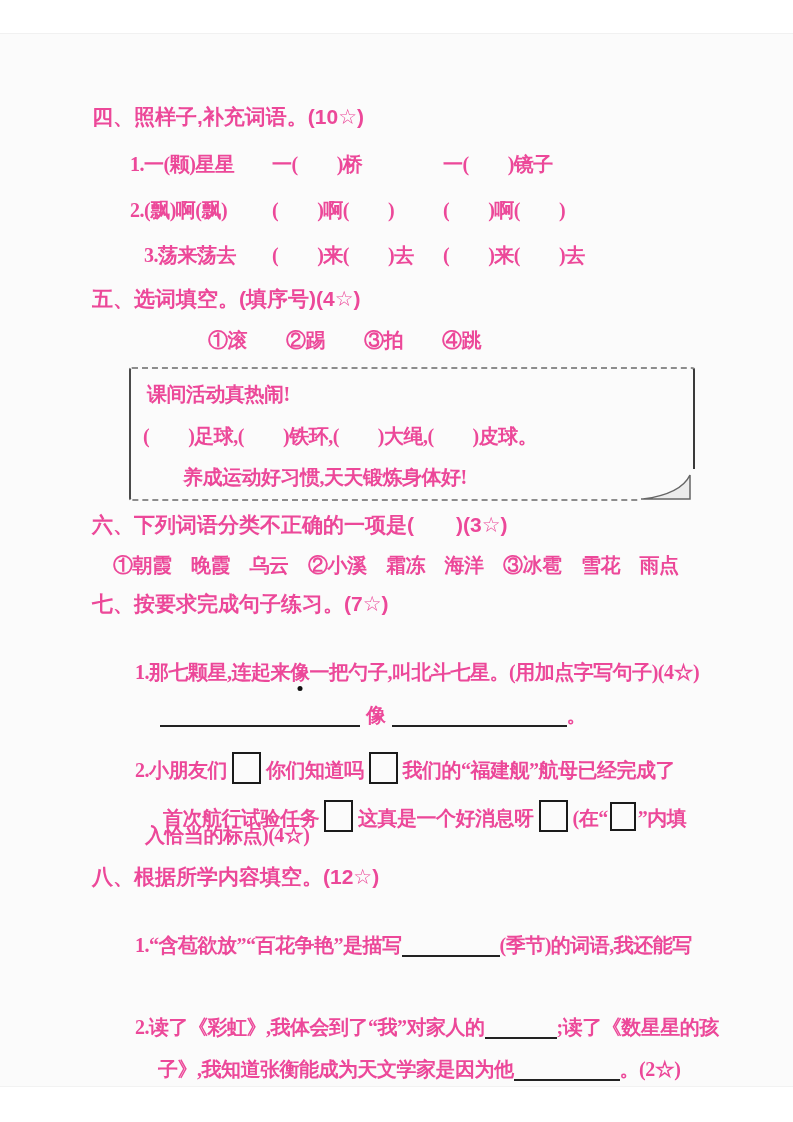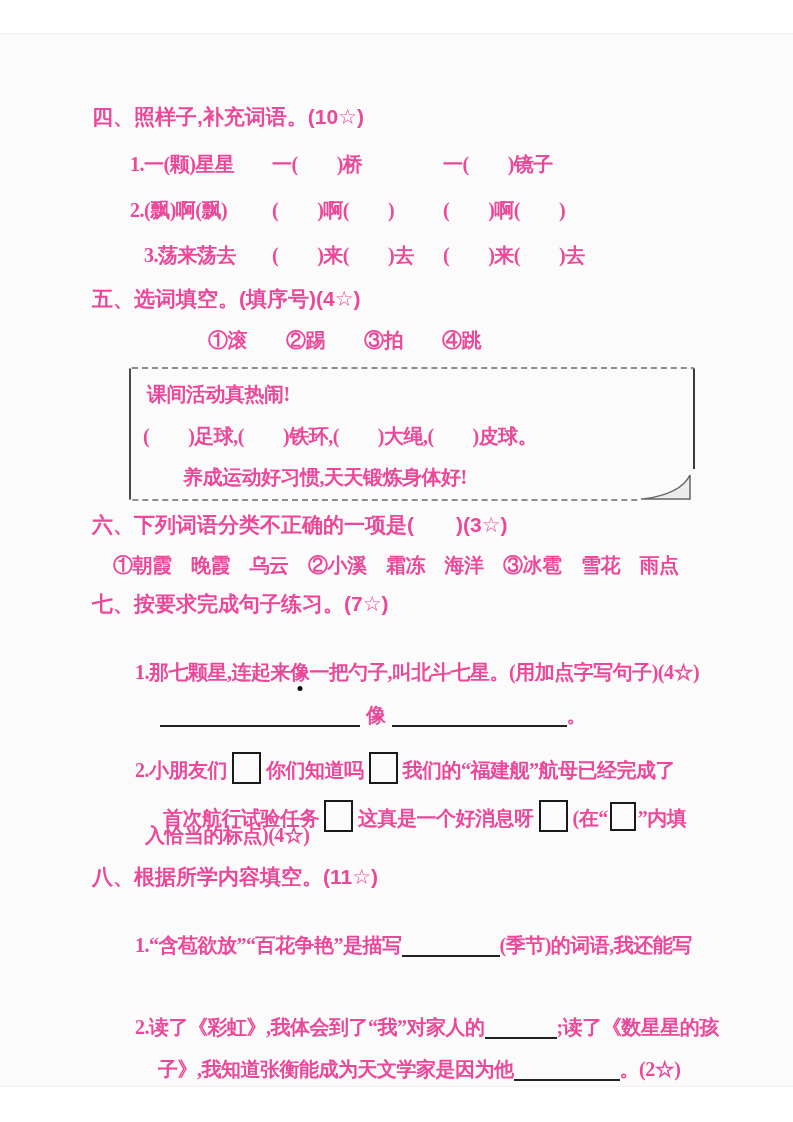--- a/index.html
+++ b/index.html
@@ -91,21 +91,21 @@
   <div class="line" style="left:117px; top:726px;">
     <span>2.小朋友们</span><span class="pbox"></span><span>你们知道吗</span><span class="pbox"></span><span>我们的“福建舰”航母已经完成了</span>
   </div>
 
   <div class="line" style="left:145px; top:774px;">
     <span>首次航行试验任务</span><span class="pbox"></span><span>这真是一个好消息呀</span><span class="pbox"></span><span>(在“</span><span class="pbox small"></span><span>”内填</span>
   </div>
 
   <div class="line" style="left:145px; top:822px;">入恰当的标点)(4☆)</div>
 
-  <div class="line hd" style="left:92px; top:864px;">八、根据所学内容填空。(11☆)</div>
+  <div class="line hd" style="left:92px; top:864px;">八、根据所学内容填空。(12☆)</div>
 
   <div class="line" style="left:117px; top:906px;">
     <span>1.“含苞欲放”“百花争艳”是描写</span><span class="blank" style="width:98px"></span><span>(季节)的词语,我还能写</span>
   </div>
 
 
   <div class="line" style="left:117px; top:988px;">
     <span>2.读了《彩虹》,我体会到了“我”对家人的</span><span class="blank" style="width:72px"></span><span>;读了《数星星的孩</span>
   </div>
 

